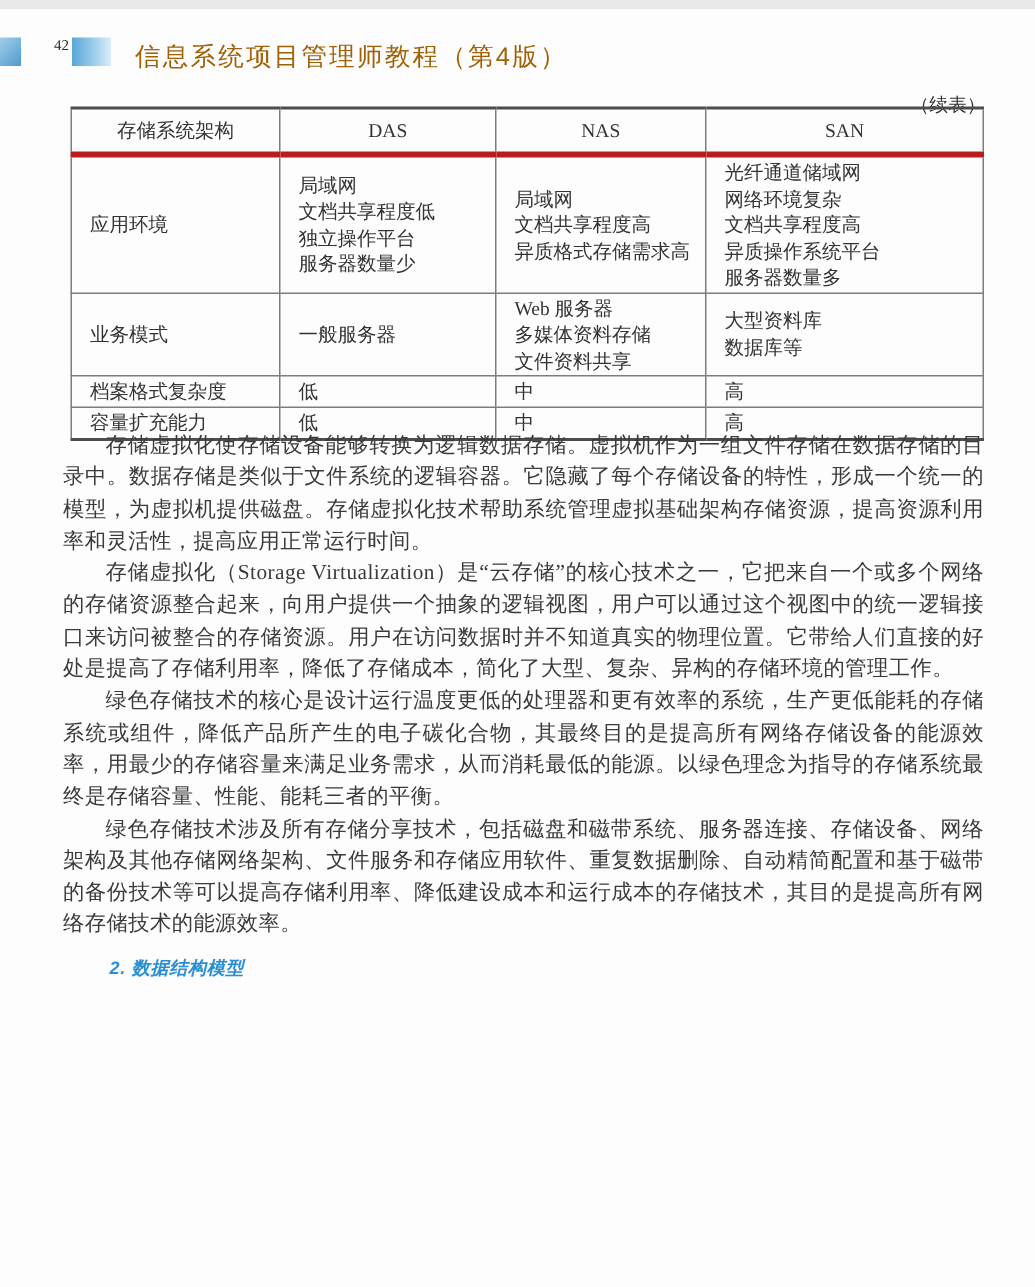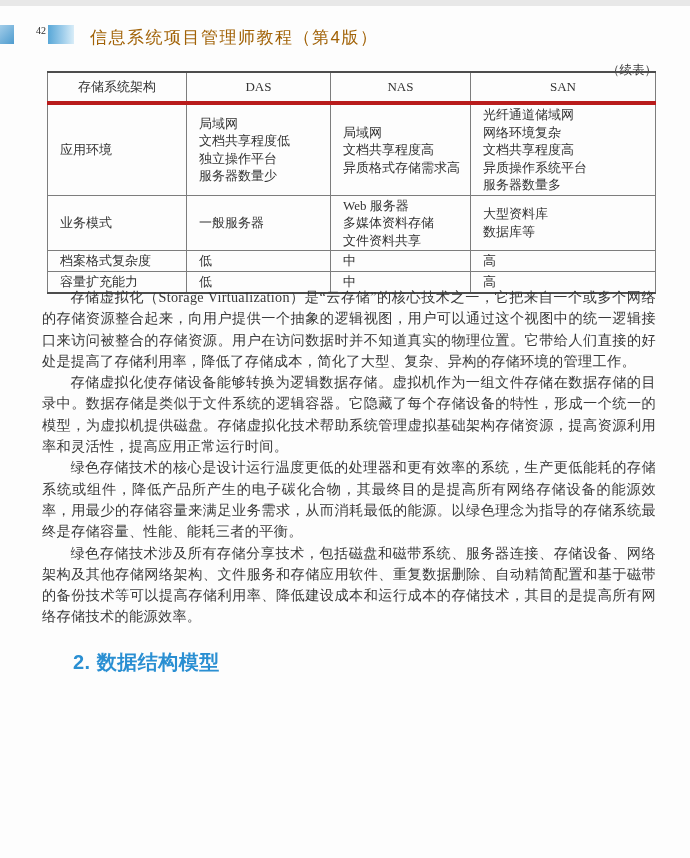--- a/index.html
+++ b/index.html
@@ -104,27 +104,28 @@
   .body-text p {
     margin: 0;
     font-size: 14.2px;
     line-height: 21.3px;
     text-align: justify;
     text-indent: 2em;
     color: #3a3a3a;
     letter-spacing: 0.3px;
   }
   .section-heading {
-    margin: 21px 0 7px 0;
+    margin: 9px 0 7px 0;
     padding-left: 31px;
-    font-size: 20px;
+    font-size: 12px;
     font-weight: bold;
     color: #2a8fd2;
     font-family: "Liberation Sans", sans-serif;
     letter-spacing: 0.5px;
+    font-style: italic;
   }
 </style>
 </head>
 <body>
 
 <div class="page">
   <div class="scan-top-strip"></div>
 
   <div>
     <div class="header-accent-a"></div>
@@ -208,19 +209,19 @@
             <div class="cell-line">中</div>
           </td>
         <td>
             <div class="cell-line">高</div>
           </td>
       </tr>
     </tbody>
   </table>
 
   <div class="body-text">
+    <p>存储虚拟化使存储设备能够转换为逻辑数据存储。虚拟机作为一组文件存储在数据存储的目录中。数据存储是类似于文件系统的逻辑容器。它隐藏了每个存储设备的特性，形成一个统一的模型，为虚拟机提供磁盘。存储虚拟化技术帮助系统管理虚拟基础架构存储资源，提高资源利用率和灵活性，提高应用正常运行时间。</p>
     <p>存储虚拟化（Storage Virtualization）是“云存储”的核心技术之一，它把来自一个或多个网络的存储资源整合起来，向用户提供一个抽象的逻辑视图，用户可以通过这个视图中的统一逻辑接口来访问被整合的存储资源。用户在访问数据时并不知道真实的物理位置。它带给人们直接的好处是提高了存储利用率，降低了存储成本，简化了大型、复杂、异构的存储环境的管理工作。</p>
-    <p>存储虚拟化使存储设备能够转换为逻辑数据存储。虚拟机作为一组文件存储在数据存储的目录中。数据存储是类似于文件系统的逻辑容器。它隐藏了每个存储设备的特性，形成一个统一的模型，为虚拟机提供磁盘。存储虚拟化技术帮助系统管理虚拟基础架构存储资源，提高资源利用率和灵活性，提高应用正常运行时间。</p>
     <p>绿色存储技术的核心是设计运行温度更低的处理器和更有效率的系统，生产更低能耗的存储系统或组件，降低产品所产生的电子碳化合物，其最终目的是提高所有网络存储设备的能源效率，用最少的存储容量来满足业务需求，从而消耗最低的能源。以绿色理念为指导的存储系统最终是存储容量、性能、能耗三者的平衡。</p>
     <p>绿色存储技术涉及所有存储分享技术，包括磁盘和磁带系统、服务器连接、存储设备、网络架构及其他存储网络架构、文件服务和存储应用软件、重复数据删除、自动精简配置和基于磁带的备份技术等可以提高存储利用率、降低建设成本和运行成本的存储技术，其目的是提高所有网络存储技术的能源效率。</p>
     <div class="section-heading">2. 数据结构模型</div>
   </div>
 </div>
 
 </body></html>

